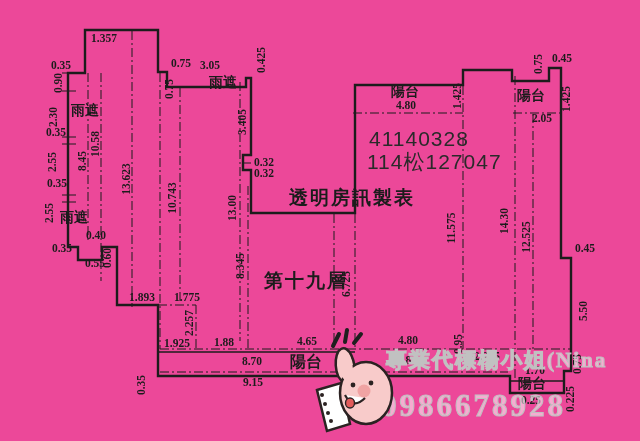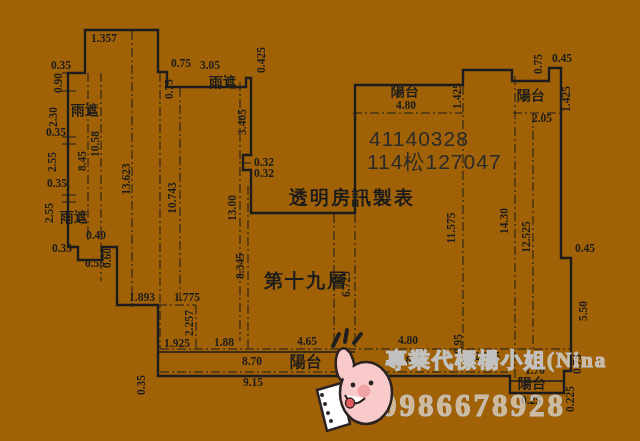--- a/index.html
+++ b/index.html
@@ -1,16 +1,16 @@
 <!DOCTYPE html>
 <html><head>
 <meta charset="utf-8">
 <style>
   html,body{margin:0;padding:0;background:#ffffff;}
-  .stage{position:relative;width:640px;height:441px;background:#a16207;overflow:hidden;
+  .stage{position:relative;width:640px;height:441px;background:#ec4899;overflow:hidden;
          font-family:"Liberation Serif","DejaVu Serif",serif;}
   svg{position:absolute;left:0;top:0;}
   text{fill:#1c1c1c;}
   .dim{font-family:"Liberation Serif","DejaVu Serif",serif;font-size:11.5px;font-weight:bold;}
   .cjk{font-family:"Liberation Serif","DejaVu Serif",serif;font-size:14px;font-weight:bold;}
   .cjk2{font-family:"Liberation Serif","DejaVu Serif",serif;font-size:16px;font-weight:bold;}
   .bignum{font-family:"Liberation Sans","DejaVu Sans",sans-serif;font-size:21px;fill:#2a2a2a;letter-spacing:1px;}
   .cjkbig{font-family:"Liberation Serif","DejaVu Serif",serif;font-size:19px;font-weight:bold;letter-spacing:2px;}
   .wm{font-family:"Liberation Serif","DejaVu Serif",serif;font-weight:bold;
       fill:rgba(255,255,255,0.55);stroke:#c1c1c1;stroke-width:1.1px;}

